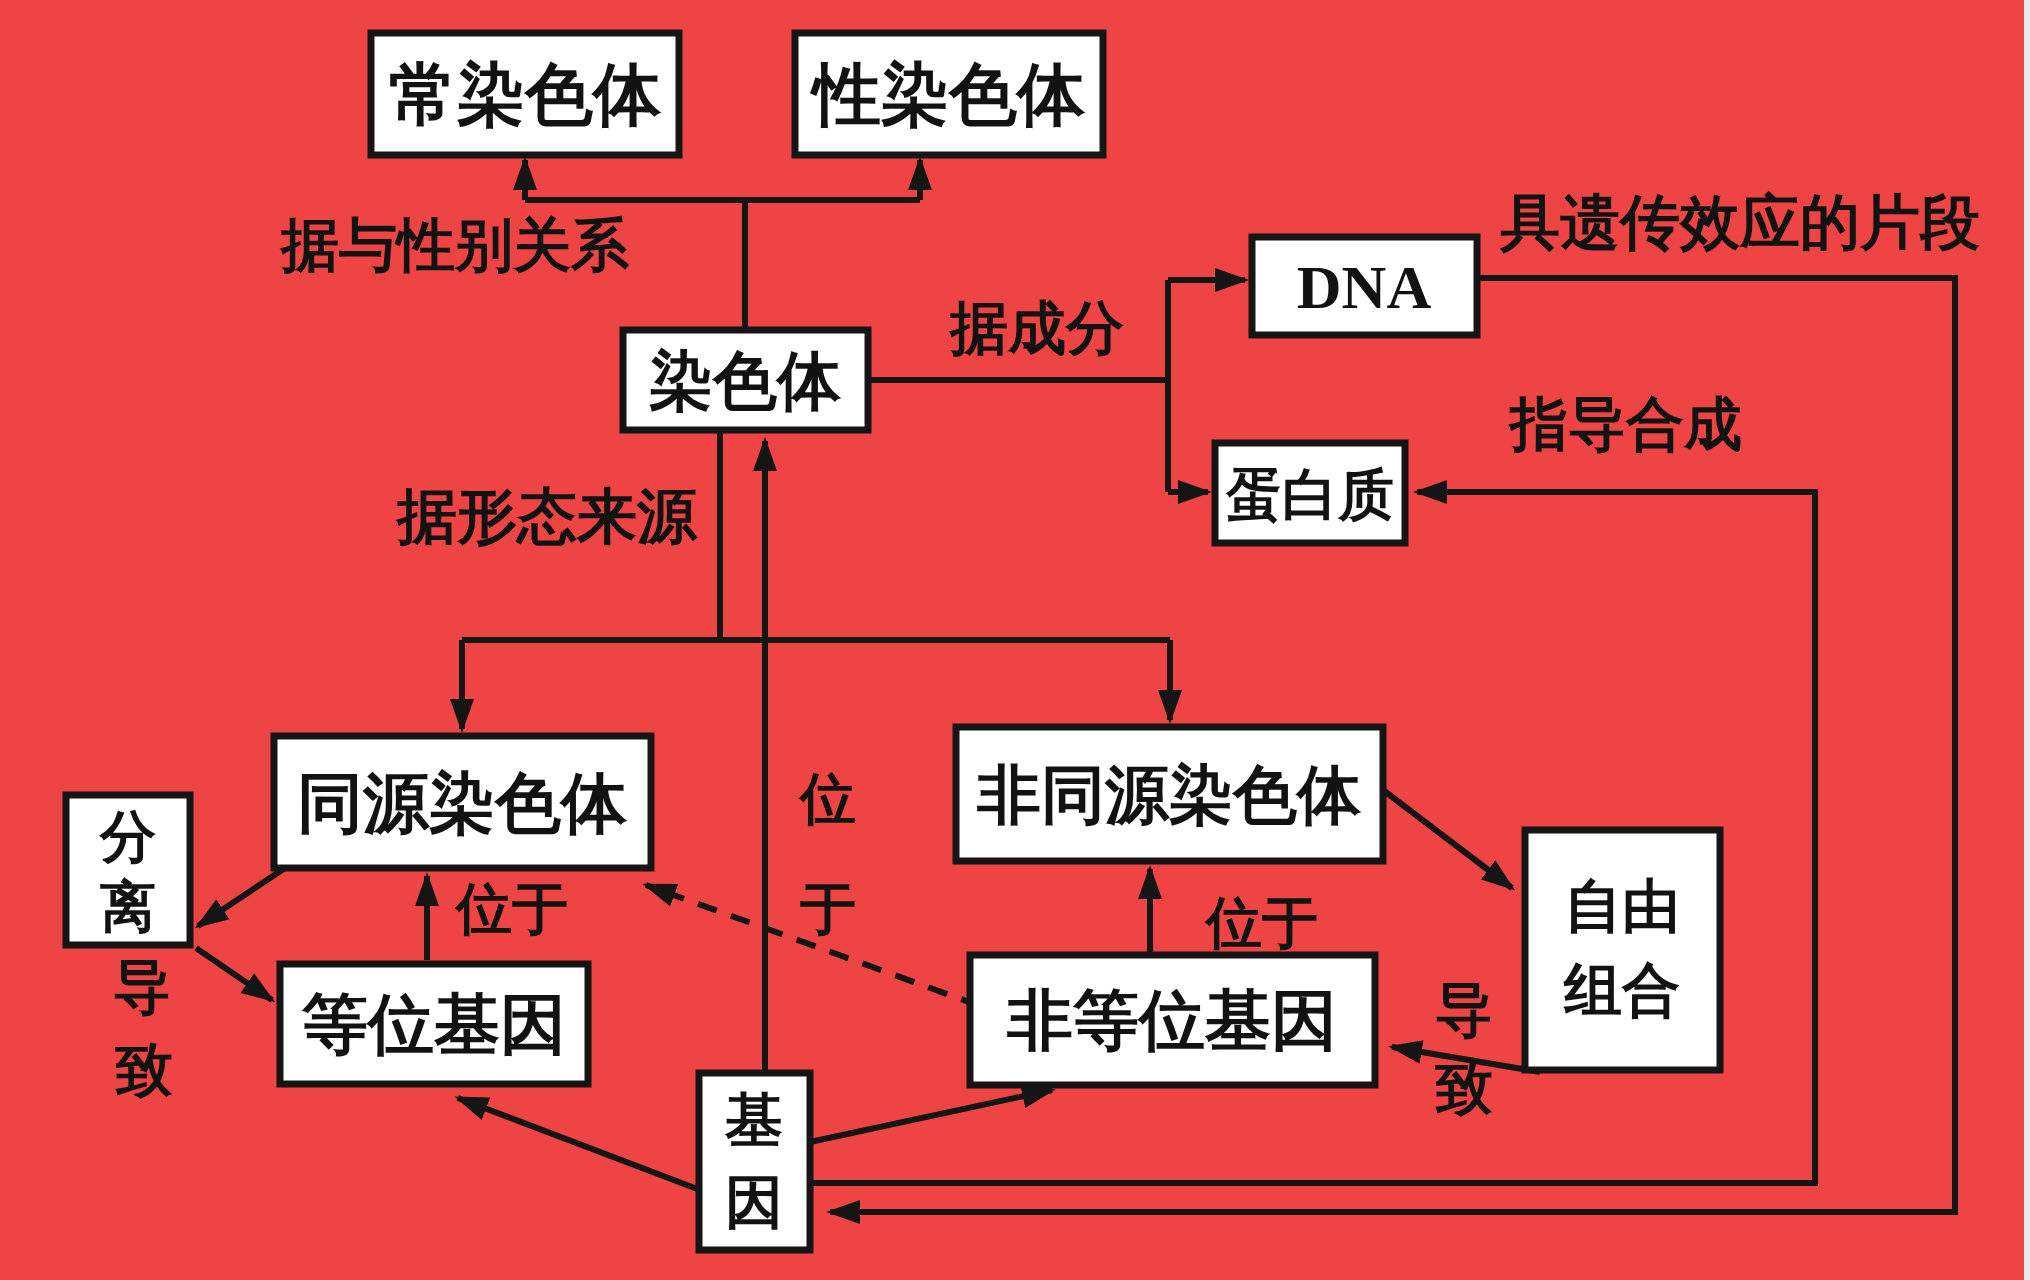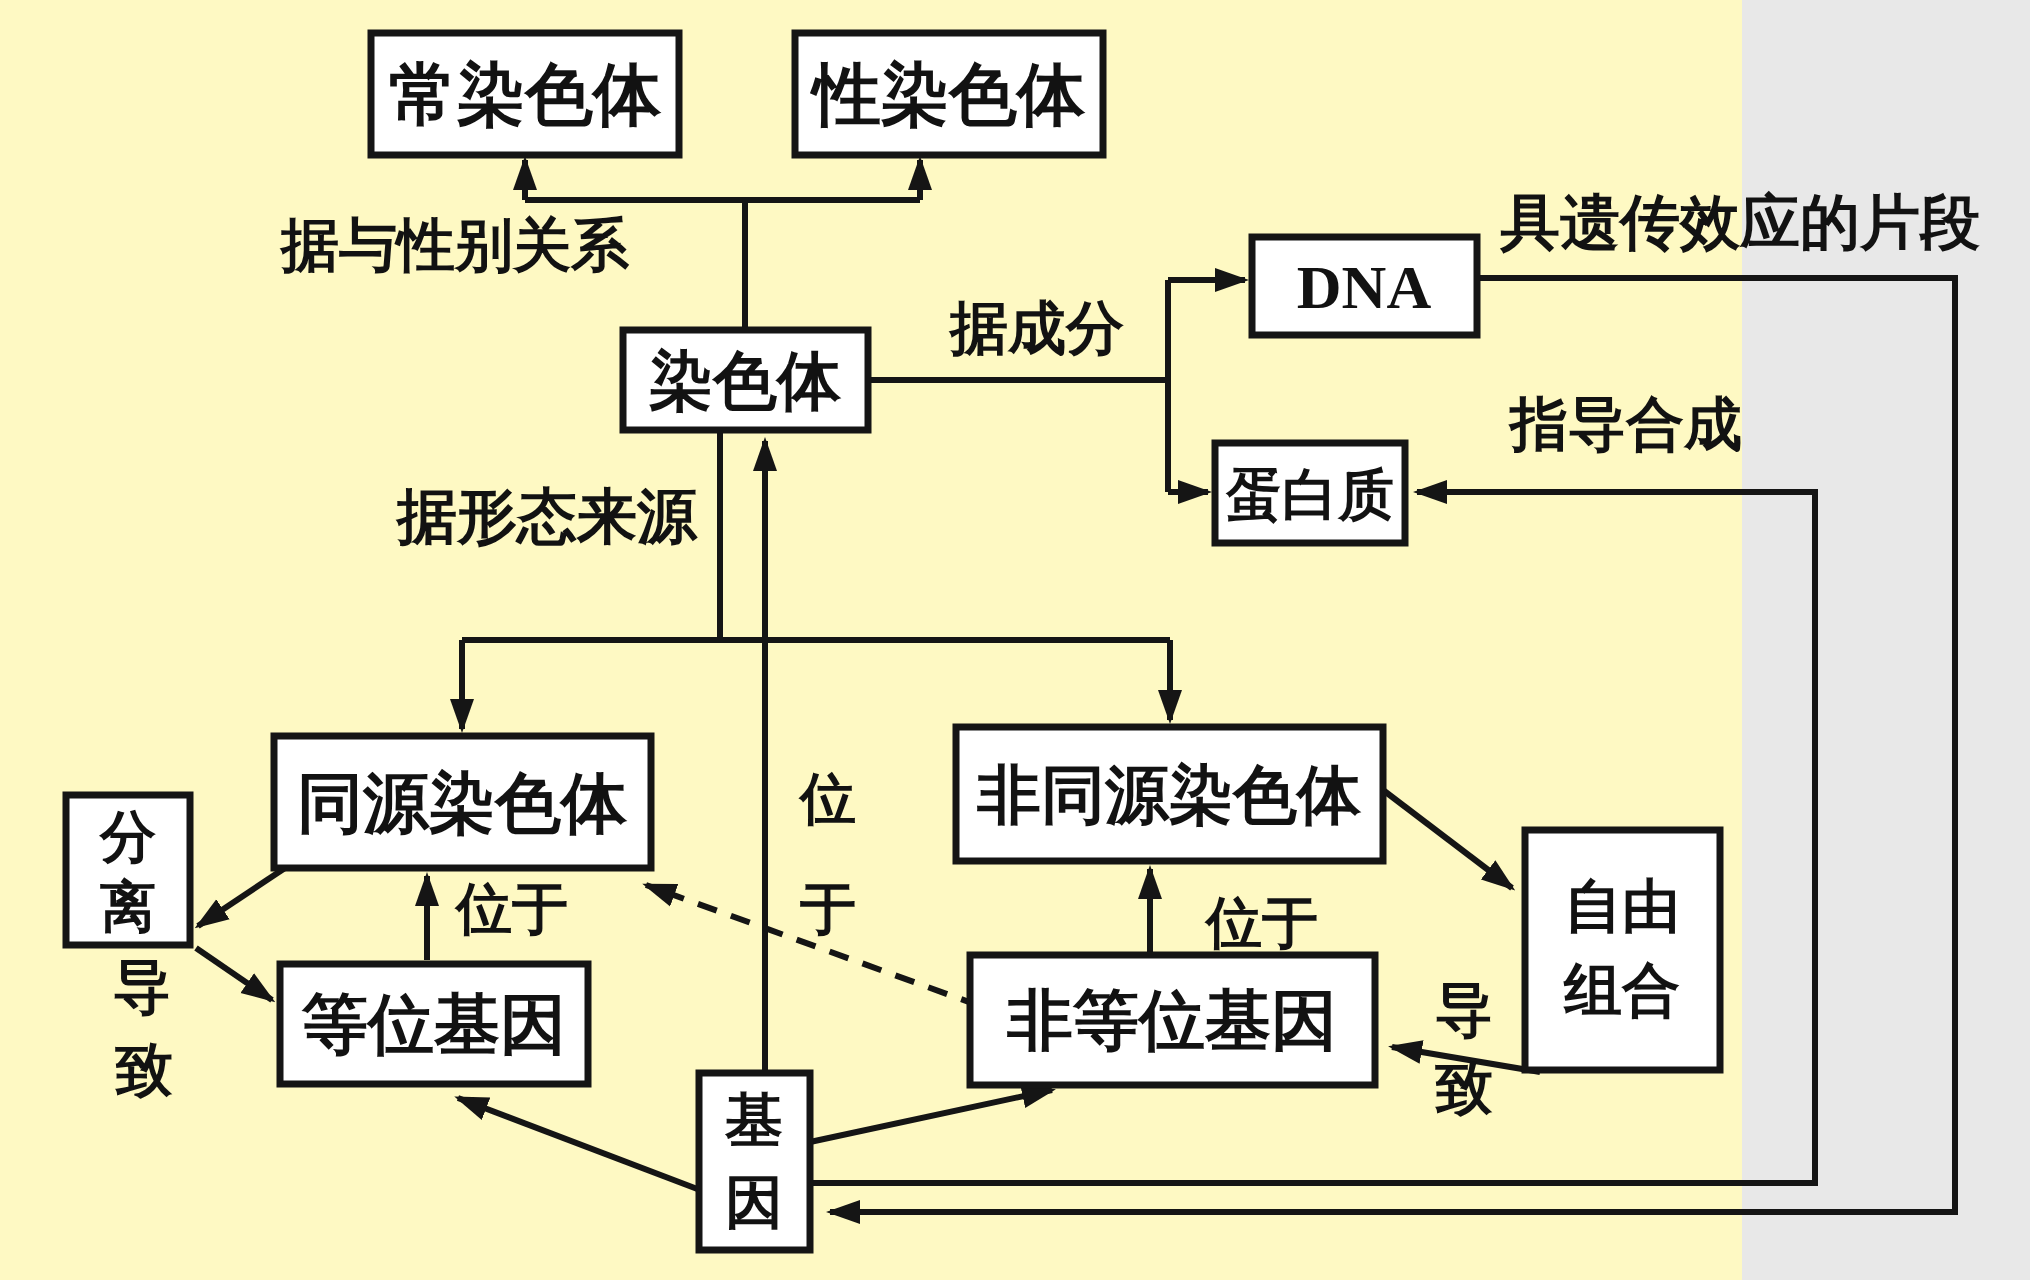--- a/index.html
+++ b/index.html
@@ -1,17 +1,17 @@
 <!DOCTYPE html>
 <html><head>
 <meta charset="utf-8">
 <style>
   html,body{margin:0;padding:0;background:#e8e8e8;}
   .stage{
-    width:1742px;height:1280px;background:#fef9c3;position:relative;
+    width:2024px;height:1280px;background:#ef4444;position:relative;
     font-family:"Liberation Sans","DejaVu Sans",sans-serif;
   }
   svg{display:block;}
   .box{fill:#ffffff;stroke:#151515;stroke-width:7px;}
   .edge{stroke:#151515;stroke-width:6px;fill:none;}
   .edge-dashed{stroke:#151515;stroke-width:6px;fill:none;stroke-dasharray:20 15;}
   .nodetext{
     fill:#121212;font-weight:bold;text-anchor:middle;
     font-family:"Liberation Sans","DejaVu Sans",sans-serif;
   }

